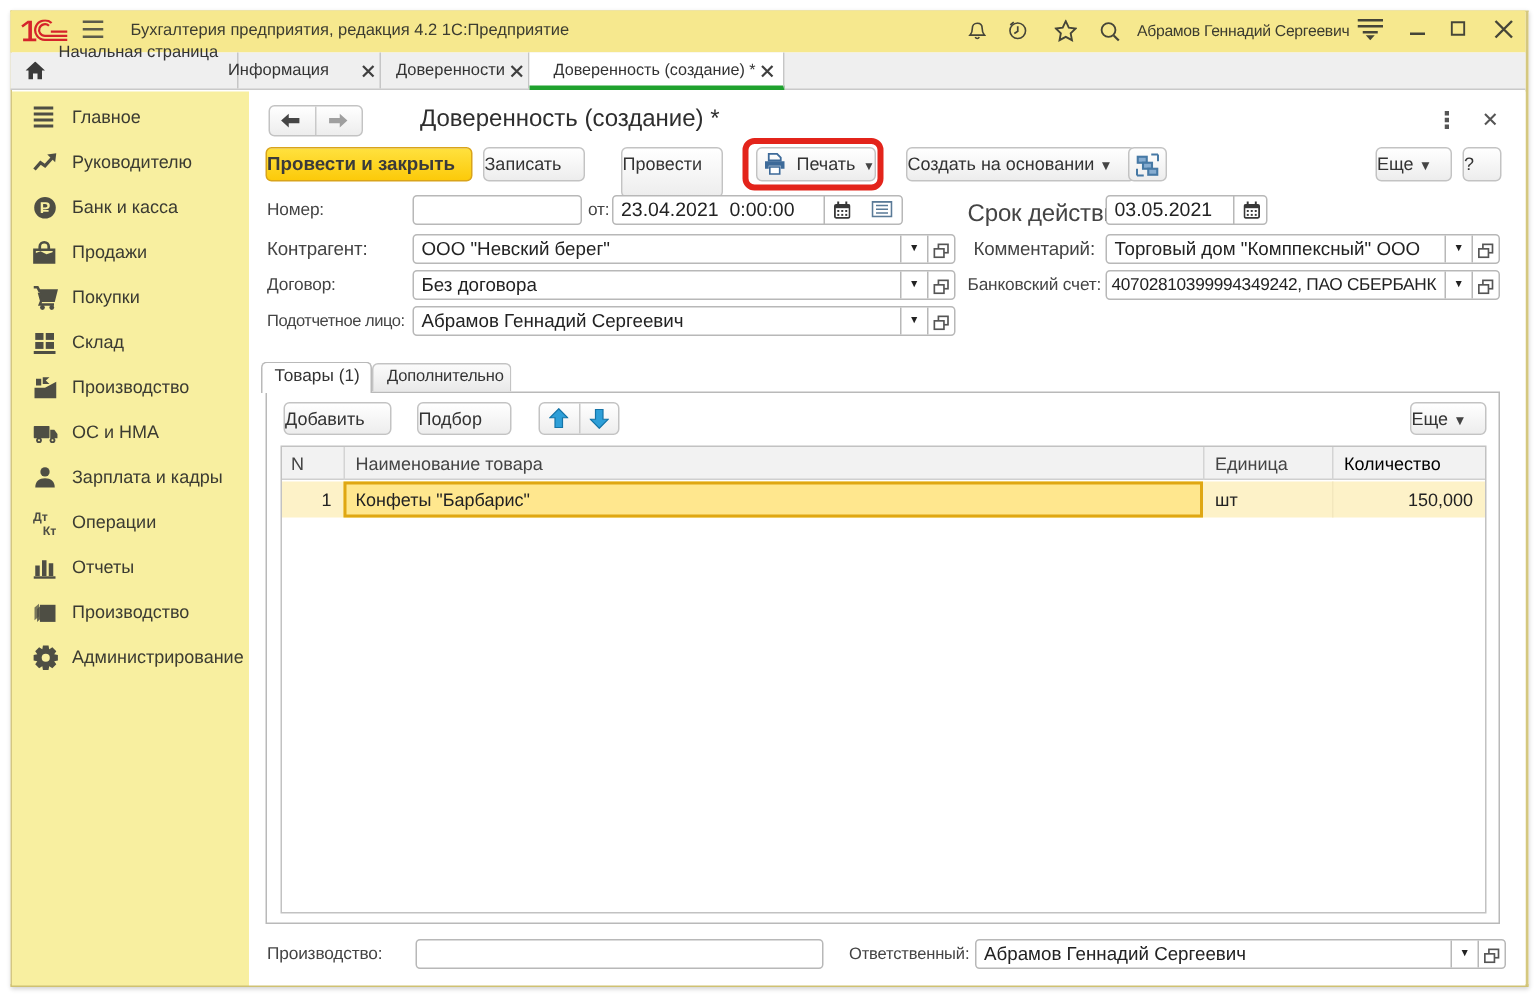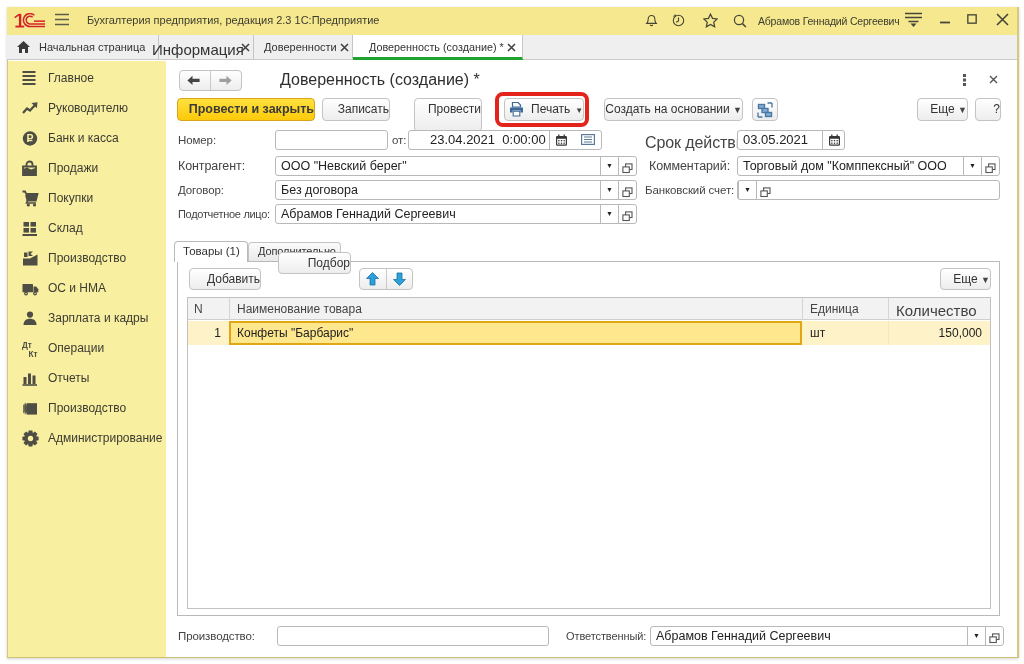--- a/index.html
+++ b/index.html
@@ -7,21 +7,21 @@
 .abs { position:absolute; }
 #win { position:absolute; left:7px; top:7px; width:1012px; height:651px; background:#fff; border:1px solid #d4c782; border-right:2px solid #d5c87f; border-bottom:2px solid #cfc172; box-shadow:0 1px 3px rgba(0,0,0,.18); }
 
 #titlebar { position:absolute; left:7px; top:7px; width:1010px; height:28px; background:#f6e88e; }
 #tabbar { position:absolute; left:7px; top:35px; width:1010px; height:25px; background:#efefef; border-bottom:1px solid #c9c9c9; }
 #sidebar { position:absolute; left:8px; top:61px; width:158px; height:596px; background:#f8efa0; }
 #content { position:absolute; left:166px; top:61px; width:851px; height:596px; background:#fff; }
 .ttxt { position:absolute; font-size:11px; color:#3c3c30; white-space:nowrap; }
 .tab { position:absolute; top:0; height:24px; border-right:1px solid #c6c6c6; font-size:11.5px; color:#333; }
 
-.btn { position:absolute; border:1px solid #c3c3c3; border-radius:4px; background:linear-gradient(#ffffff,#ededed); font-size:12px; color:#333; text-align:right; white-space:nowrap; }
+.btn { position:absolute; border:1px solid #c3c3c3; border-radius:4px; background:linear-gradient(#ffffff,#ededed); font-size:12px; color:#333; text-align:left; white-space:nowrap; }
 .lbl { position:absolute; font-size:11.5px; letter-spacing:-0.1px; color:#444; white-space:nowrap; }
 .inp { position:absolute; border:1px solid #b8b8b8; border-radius:3px; background:#fff; font-size:12.5px; color:#222; white-space:nowrap; overflow:hidden; }
 .sitem { position:absolute; left:0; width:159px; height:30px; }
 .sicon { position:absolute; left:22px; top:7px; width:17px; height:17px; }
 .stext { position:absolute; left:48px; top:8px; font-size:12px; color:#3b3b32; white-space:nowrap; }
 .combo { position:absolute; height:20px; border:1px solid #b8b8b8; border-radius:3px; background:#fff; display:flex; }
 .combo .cin { flex:1; font-size:12.5px; color:#222; line-height:18px; padding-left:5px; white-space:nowrap; overflow:hidden; }
 .combo .cdd { width:18px; border-left:1px solid #b8b8b8; text-align:center; font-size:7px; color:#222; line-height:17px; }
 .combo .cop { width:18px; border-left:1px solid #b8b8b8; text-align:center; padding-top:3px; }
 </style>
@@ -39,21 +39,21 @@
     <path stroke-width="1.5" d="M18.66,3.95 A3.9,3.9 0 1 0 16,10.7 L31,10.7"></path>
     <path stroke-width="1.5" d="M19.9,7.9 L31,7.9"></path>
   </g>
 </svg>
 
 <svg class="abs" style="left:55px;top:13px" width="14" height="13" viewBox="0 0 14 13">
   <g stroke="#5c5c4a" stroke-width="1.7">
       <path d="M0,1.5 H14 M0,6.5 H14 M0,11.5 H14"></path>
     </g>
 </svg>
-<div class="ttxt" style="left:87px;top:14px">Бухгалтерия предприятия, редакция 2.3 1С:Предприятие</div>
+<div class="ttxt" style="left:87px;top:14px">Бухгалтерия предприятия, редакция 4.2 1С:Предприятие</div>
 
 <svg class="abs" style="left:645px;top:14px" width="13" height="13" viewBox="0 0 15 17">
   <g fill="none" stroke="#454538" stroke-width="1.4">
     <path d="M7.5,2 C10.3,2 11.8,4 11.8,6.5 C11.8,10.5 13.2,11.6 13.8,12.3 L1.2,12.3 C1.8,11.6 3.2,10.5 3.2,6.5 C3.2,4 4.7,2 7.5,2 Z"></path>
     <path d="M5.8,14 A1.8,1.8 0 0 0 9.2,14"></path>
   </g>
 </svg>
 <svg class="abs" style="left:672px;top:14px" width="13" height="13" viewBox="0 0 17 17">
   <g fill="none" stroke="#454538" stroke-width="1.4">
     <circle cx="8.5" cy="8.5" r="6.8"></circle>
@@ -84,23 +84,23 @@
     <rect x="1" y="1" width="10" height="10" fill="none" stroke="#454538" stroke-width="1.6"></rect>
   </svg>
 <svg class="abs" style="left:996px;top:13px" width="13" height="13" viewBox="0 0 13 13">
     <path d="M1,1 L12,12 M12,1 L1,12" stroke="#454538" stroke-width="1.6"></path>
   </svg>
 <div id="tabbar"></div>
 <div class="tab" style="left:7px;top:35px;width:152px;"></div>
 <svg class="abs" style="left:17px;top:41px" width="13" height="12" viewBox="0 0 13 12">
   <path d="M6.5,0 L13,6 L11,6 L11,12 L8,12 L8,8 L5,8 L5,12 L2,12 L2,6 L0,6 Z" fill="#3a3a3a"></path>
 </svg>
-<div class="abs" style="left:39px;top:41px;font-size:11px;color:#333">Начальная страница</div>
+<div class="abs" style="left:39px;top:29px;font-size:11px;color:#333">Начальная страница</div>
 <div class="tab" style="left:159px;top:35px;width:95px;"></div>
-<div class="abs" style="left:152px;top:41px;font-size:15px;color:#333">Информация</div>
+<div class="abs" style="left:152px;top:41px;font-size:11px;color:#333">Информация</div>
 <svg class="abs" style="left:241px;top:43px" width="9" height="9" viewBox="0 0 9 9">
     <path d="M1,1 L8,8 M8,1 L1,8" stroke="#3f3f3f" stroke-width="1.5"></path>
   </svg>
 <div class="tab" style="left:254px;top:35px;width:99px;"></div>
 <div class="abs" style="left:264px;top:41px;font-size:11px;color:#333">Доверенности</div>
 <svg class="abs" style="left:340px;top:43px" width="9" height="9" viewBox="0 0 9 9">
     <path d="M1,1 L8,8 M8,1 L1,8" stroke="#3f3f3f" stroke-width="1.5"></path>
   </svg>
 <div class="abs" style="left:353px;top:35px;width:170px;height:25px;background:#fff;border-right:1px solid #c6c6c6;border-bottom:3px solid #1fa22e;"></div>
 <div class="abs" style="left:369px;top:41px;font-size:10.8px;color:#333">Доверенность (создание) *</div>
@@ -256,37 +256,37 @@
 <div class="btn" style="left:414px;top:98px;width:68px;height:34px;line-height:21px">Провести</div>
 <div class="abs" style="left:495px;top:92px;width:94px;height:35px;border:4px solid #e3241b;border-radius:8px"></div>
 <div class="btn" style="left:504px;top:98px;width:80px;height:23px;line-height:21px;text-align:left"><span style="margin-left:26px">Печать</span><span style="font-size:8px;color:#444;margin-left:5px">▼</span></div>
 <svg class="abs" style="left:509px;top:102px" width="15" height="15" viewBox="0 0 15 15">
     <g fill="#3d6a99">
       <path d="M3.5,0.5 H9 L11.5,3 V5 H3.5 Z" fill="none" stroke="#3d6a99" stroke-width="1.2"></path>
       <path d="M1,5.5 H14 V10.5 H11.5 V8.5 H3.5 V10.5 H1 Z"></path>
       <path d="M4.2,9.3 H10.8 V14 H4.2 Z" fill="#fff" stroke="#3d6a99" stroke-width="1.1"></path>
     </g>
   </svg>
-<div class="btn" style="left:604px;top:98px;width:139px;height:23px;line-height:21px">Создать на основании <span style="font-size:9px;color:#444">▼</span></div>
+<div class="btn" style="left:604px;top:98px;width:153px;height:23px;line-height:21px">Создать на основании <span style="font-size:9px;color:#444">▼</span></div>
 <div class="btn" style="left:752px;top:98px;width:26px;height:23px"></div>
 <svg class="abs" style="left:757px;top:102px" width="16" height="16" viewBox="0 0 16 16">
     <g fill="none" stroke="#4679a5" stroke-width="1.4">
       <path d="M10.5,1 H15 M15,1 V5.5 M1,10.5 V15 M1,15 H5.5" stroke-width="1.3"></path>
       <rect x="1.5" y="2.5" width="6" height="4" fill="#87add1"></rect>
       <rect x="5" y="6.5" width="6" height="4" fill="#87add1"></rect>
       <rect x="8.5" y="10.5" width="6" height="4" fill="#87add1"></rect>
     </g>
   </svg>
 <div class="btn" style="left:917px;top:98px;width:51px;height:23px;line-height:21px">Еще <span style="font-size:9px;color:#444">▼</span></div>
 <div class="btn" style="left:975px;top:98px;width:26px;height:23px;line-height:21px">?</div>
 
 <div class="lbl" style="left:178px;top:134px">Номер:</div>
 <div class="inp" style="left:275px;top:130px;width:113px;height:20px"></div>
 <div class="lbl" style="left:392px;top:134px">от:</div>
-<div class="inp" style="left:408px;top:130px;width:194px;height:20px;line-height:18px;padding-left:21px;font-size:13px">23.04.2021&nbsp; 0:00:00</div>
+<div class="inp" style="left:408px;top:130px;width:194px;height:20px;line-height:18px;padding-left:5px;font-size:13px">23.04.2021&nbsp; 0:00:00</div>
 <div class="abs" style="left:549px;top:130px;width:1px;height:20px;background:#b8b8b8"></div>
 <svg class="abs" style="left:556px;top:134px" width="11" height="12" viewBox="0 0 11 12">
     <rect x="0.6" y="2.6" width="9.8" height="8.6" fill="none" stroke="#383838" stroke-width="1.2" rx="0.8"></rect>
     <rect x="0.6" y="2.6" width="9.8" height="2.2" fill="#383838"></rect>
     <path d="M2.8,0.4 V3 M8.2,0.4 V3" stroke="#383838" stroke-width="1.3"></path>
     <g fill="#383838">
       <rect x="2.2" y="6" width="1.3" height="1.3"></rect>
       <rect x="4.85" y="6" width="1.3" height="1.3"></rect>
       <rect x="7.5" y="6" width="1.3" height="1.3"></rect>
       <rect x="2.2" y="8.6" width="1.3" height="1.3"></rect>
@@ -339,20 +339,21 @@
 <div class="combo" style="left:275px;top:180px;width:362px">
   <div class="cin">Без договора</div>
     <div class="cdd">▼</div>
     <div class="cop"><svg width="11" height="11" viewBox="0 0 11 11">
         <rect x="3.6" y="0.9" width="6.4" height="5.6" fill="none" stroke="#555" stroke-width="1.1"></rect>
         <rect x="0.9" y="3.9" width="6.4" height="5.6" fill="#ffffff" stroke="#555" stroke-width="1.1"></rect>
       </svg></div>
 </div>
 <div class="lbl" style="left:645px;top:184px;font-size:11.5px">Банковский счет:</div>
 <div class="combo" style="left:737px;top:180px;width:263px">
+  <div class="cin" style="font-size:11.5px;padding-left:3px;letter-spacing:-0.2px">40702810399994349242, ПАО СБЕРБАНК</div>
     <div class="cdd">▼</div>
     <div class="cop"><svg width="11" height="11" viewBox="0 0 11 11">
         <rect x="3.6" y="0.9" width="6.4" height="5.6" fill="none" stroke="#555" stroke-width="1.1"></rect>
         <rect x="0.9" y="3.9" width="6.4" height="5.6" fill="#ffffff" stroke="#555" stroke-width="1.1"></rect>
       </svg></div>
 </div>
 <div class="lbl" style="left:178px;top:208px;font-size:11px;letter-spacing:-0.3px">Подотчетное лицо:</div>
 <div class="combo" style="left:275px;top:204px;width:362px">
   <div class="cin">Абрамов Геннадий Сергеевич</div>
     <div class="cdd">▼</div>
@@ -362,40 +363,40 @@
       </svg></div>
 </div>
 
 <div class="abs" style="left:177px;top:261px;width:823px;height:355px;border:1px solid #b9b9b9;background:#fff"></div>
 <div class="abs" style="left:174px;top:241px;width:74px;height:21px;background:#fff;border:1px solid #b9b9b9;border-bottom:none;border-radius:4px 4px 0 0"></div>
 <div class="abs" style="left:183px;top:245px;font-size:11.5px;color:#333">Товары (1)</div>
 <div class="abs" style="left:248px;top:242px;width:93px;height:19px;background:linear-gradient(#fbfbfb,#e9e9e9);border:1px solid #c3c3c3;border-bottom:none;border-radius:4px 4px 0 0"></div>
 <div class="abs" style="left:258px;top:245px;font-size:11px;letter-spacing:-0.1px;color:#333">Дополнительно</div>
 
 <div class="btn" style="left:189px;top:268px;width:72px;height:22px;line-height:20px">Добавить</div>
-<div class="btn" style="left:278px;top:252px;width:73px;height:22px;line-height:20px">Подбор</div>
+<div class="btn" style="left:278px;top:268px;width:63px;height:22px;line-height:20px">Подбор</div>
 <div class="btn" style="left:359px;top:268px;width:54px;height:22px"></div>
 <div class="abs" style="left:386px;top:269px;width:1px;height:20px;background:#c9c9c9"></div>
 <svg class="abs" style="left:366px;top:272px" width="13" height="14" viewBox="0 0 13 14">
     <path d="M6.5,0.5 L12.5,6.5 L9,6.5 L9,13 L4,13 L4,6.5 L0.5,6.5 Z" fill="#2e9fd8" stroke="#1474a8" stroke-width="0.8"></path>
   </svg>
 <svg class="abs" style="left:393px;top:272px" width="13" height="14" viewBox="0 0 13 14">
     <path d="M6.5,13.5 L12.5,7.5 L9,7.5 L9,1 L4,1 L4,7.5 L0.5,7.5 Z" fill="#2e9fd8" stroke="#1474a8" stroke-width="0.8"></path>
   </svg>
 <div class="btn" style="left:940px;top:268px;width:51px;height:22px;line-height:20px">Еще <span style="font-size:9px;color:#444">▼</span></div>
 
 <div class="abs" style="left:187px;top:297px;width:804px;height:312px;border:1px solid #c2c2c2;background:#fff"></div>
 <div class="abs" style="left:188px;top:298px;width:802px;height:22px;background:#f2f2f2;border-bottom:1px solid #cfcfcf"></div>
 <div class="abs" style="left:229px;top:298px;width:1px;height:22px;background:#d4d4d4"></div>
 <div class="abs" style="left:802px;top:298px;width:1px;height:22px;background:#d4d4d4"></div>
 <div class="abs" style="left:888px;top:298px;width:1px;height:22px;background:#d4d4d4"></div>
 <div class="abs" style="left:194px;top:302px;font-size:12px;color:#444">N</div>
 <div class="abs" style="left:237px;top:302px;font-size:12px;color:#444">Наименование товара</div>
 <div class="abs" style="left:810px;top:302px;font-size:12px;color:#444">Единица</div>
-<div class="abs" style="left:896px;top:302px;font-size:15px;color:#404040">Количество</div>
+<div class="abs" style="left:896px;top:302px;font-size:12px;color:#000000">Количество</div>
 
 <div class="abs" style="left:188px;top:321px;width:802px;height:24px;background:#fdf2c8"></div>
 <div class="abs" style="left:188px;top:321px;width:33px;height:24px;font-size:12px;color:#222;text-align:right;line-height:24px">1</div>
 <div class="abs" style="left:229px;top:321px;width:573px;height:24px;background:#ffe78e;border:2px solid #dfa713;font-size:12px;color:#222;line-height:20px;padding-left:6px">Конфеты "Барбарис"</div>
 <div class="abs" style="left:888px;top:321px;width:1px;height:24px;background:#f3e7bd"></div>
 <div class="abs" style="left:810px;top:321px;font-size:12px;color:#222;line-height:24px;height:24px">шт</div>
 <div class="abs" style="left:888px;top:321px;width:94px;height:24px;font-size:12px;color:#222;text-align:right;line-height:24px">150,000</div>
 
 <div class="lbl" style="left:178px;top:630px">Производство:</div>
 <div class="inp" style="left:277px;top:626px;width:272px;height:20px"></div>

